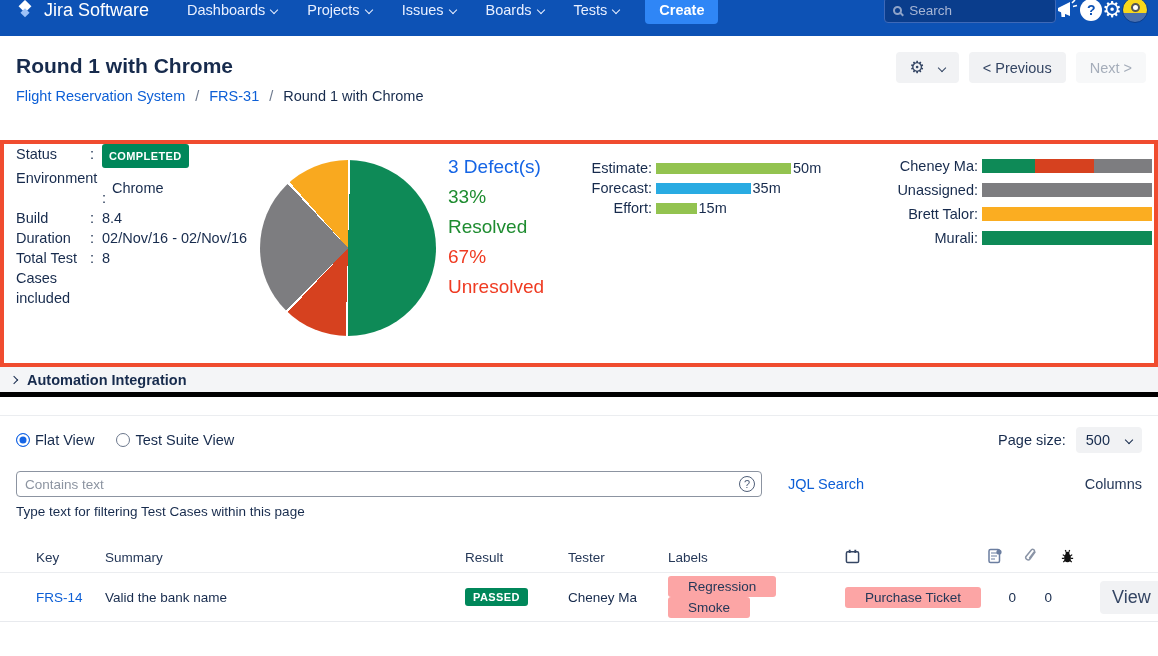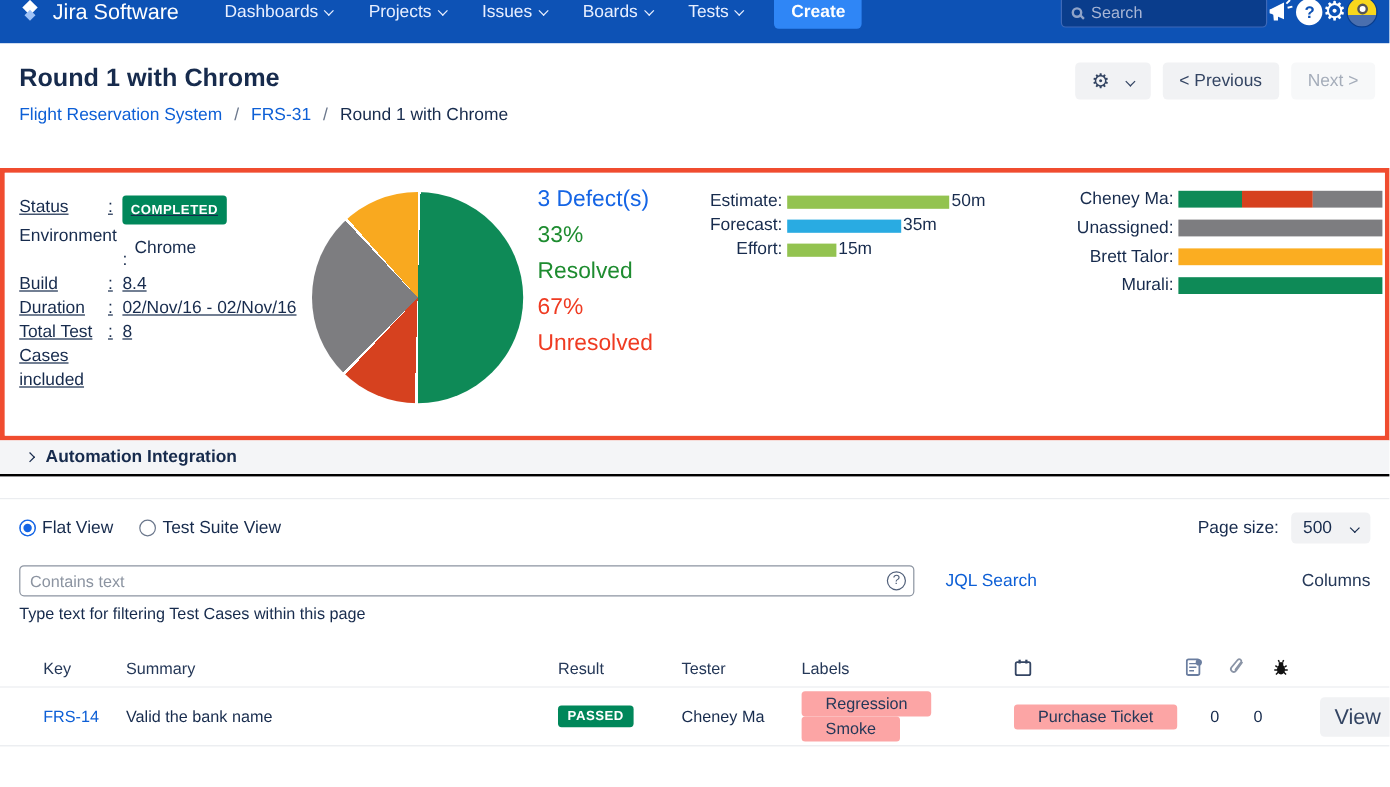--- a/index.html
+++ b/index.html
@@ -34,21 +34,21 @@
   .btn { background:#f1f2f4; border:none; border-radius:4px; font-size:14.5px; color:#344563; padding:7px 14px; font-family:inherit; cursor:pointer; }
   .btn.disabled { color:#a5adba; background:#f7f8f9; cursor:default; }
   .gear-btn { display:flex; align-items:center; gap:8px; }
   .gear-dark { font-size:17px; line-height:1; color:#344563; }
 
   
   .annotated { border:4px solid #f04c2f; width:1158px; }
   .panel-head { height:34px; background:#f4f5f7; border-bottom:1px solid #dfe1e6; display:flex; align-items:center; padding:0 16px; gap:9px; font-size:14.5px; font-weight:bold; cursor:pointer; }
   .panel-body { position:relative; height:219px; background:#fff; }
 
-  .info-list { position:absolute; left:12px; top:19px; width:240px; font-size:14.5px;text-decoration:underline; }
+  .info-list { position:absolute; left:12px; top:0; width:240px; font-size:14.5px; }
   .irow { display:flex; align-items:flex-start; line-height:20px; }
   .irow .lab { width:74px; flex:none; }
   .irow .colon { width:12px; flex:none; text-align:left; }
   .irow.env { position:relative; height:40px; }
   .irow.env .lab { position:absolute; left:0; top:0; }
   .irow.env .colon { position:absolute; left:86px; top:20px; }
   .irow.env .val { position:absolute; left:96px; top:10px; }
   .badge { background:#00875a; color:#fff; font-size:11px; font-weight:bold; letter-spacing:.4px; border-radius:3px; padding:2px 7px; display:inline-block; vertical-align:1px; }
 
   .pie { position:absolute; left:256px; top:16px; width:176px; height:176px; border-radius:50%; }
@@ -62,21 +62,21 @@
   .ttbar { height:11px; display:inline-block; flex:none; }
   .ttval { margin-left:2px; }
 
   .tester-col { position:absolute; left:880px; right:2px; top:10px; }
   .tsrow { display:flex; align-items:center; height:24px; font-size:14.5px; }
   .tslab { width:94px; text-align:right; margin-right:4px; flex:none; }
   .tsbar { flex:1; height:14px; display:flex; }
   .tsseg { height:100%; display:inline-block; }
 
   
-  .collapse-bar { height:30px; background:#f4f5f7; display:flex; align-items:center; gap:10px; padding:0 16px; font-size:14.5px; font-weight:bold; cursor:pointer; border-bottom:2px solid #000000; }
+  .collapse-bar { height:30px; background:#f4f5f7; display:flex; align-items:center; gap:10px; padding:0 5px; font-size:14.5px; font-weight:bold; cursor:pointer; border-bottom:5px solid #000000; }
 
   
   .view-row { margin-top:18px; border-top:1px solid #ebedf0; padding:11px 16px 10px; display:flex; align-items:center; font-size:14.5px; }
   .radio-group { display:flex; gap:22px; align-items:center; }
   .radio-opt { display:flex; align-items:center; gap:5px; cursor:pointer; }
   .radio { width:14px; height:14px; border-radius:50%; background:#fff; border:1.5px solid #6b778c; flex:none; }
   .radio.on { border:1.5px solid #1565e5; background:#1565e5; box-shadow:inset 0 0 0 2.5px #fff; }
   .page-size { margin-left:auto; display:flex; align-items:center; gap:10px; }
   .select-box { background:#f1f2f4; border-radius:4px; padding:5px 10px; display:flex; align-items:center; gap:10px; cursor:pointer; }
 

